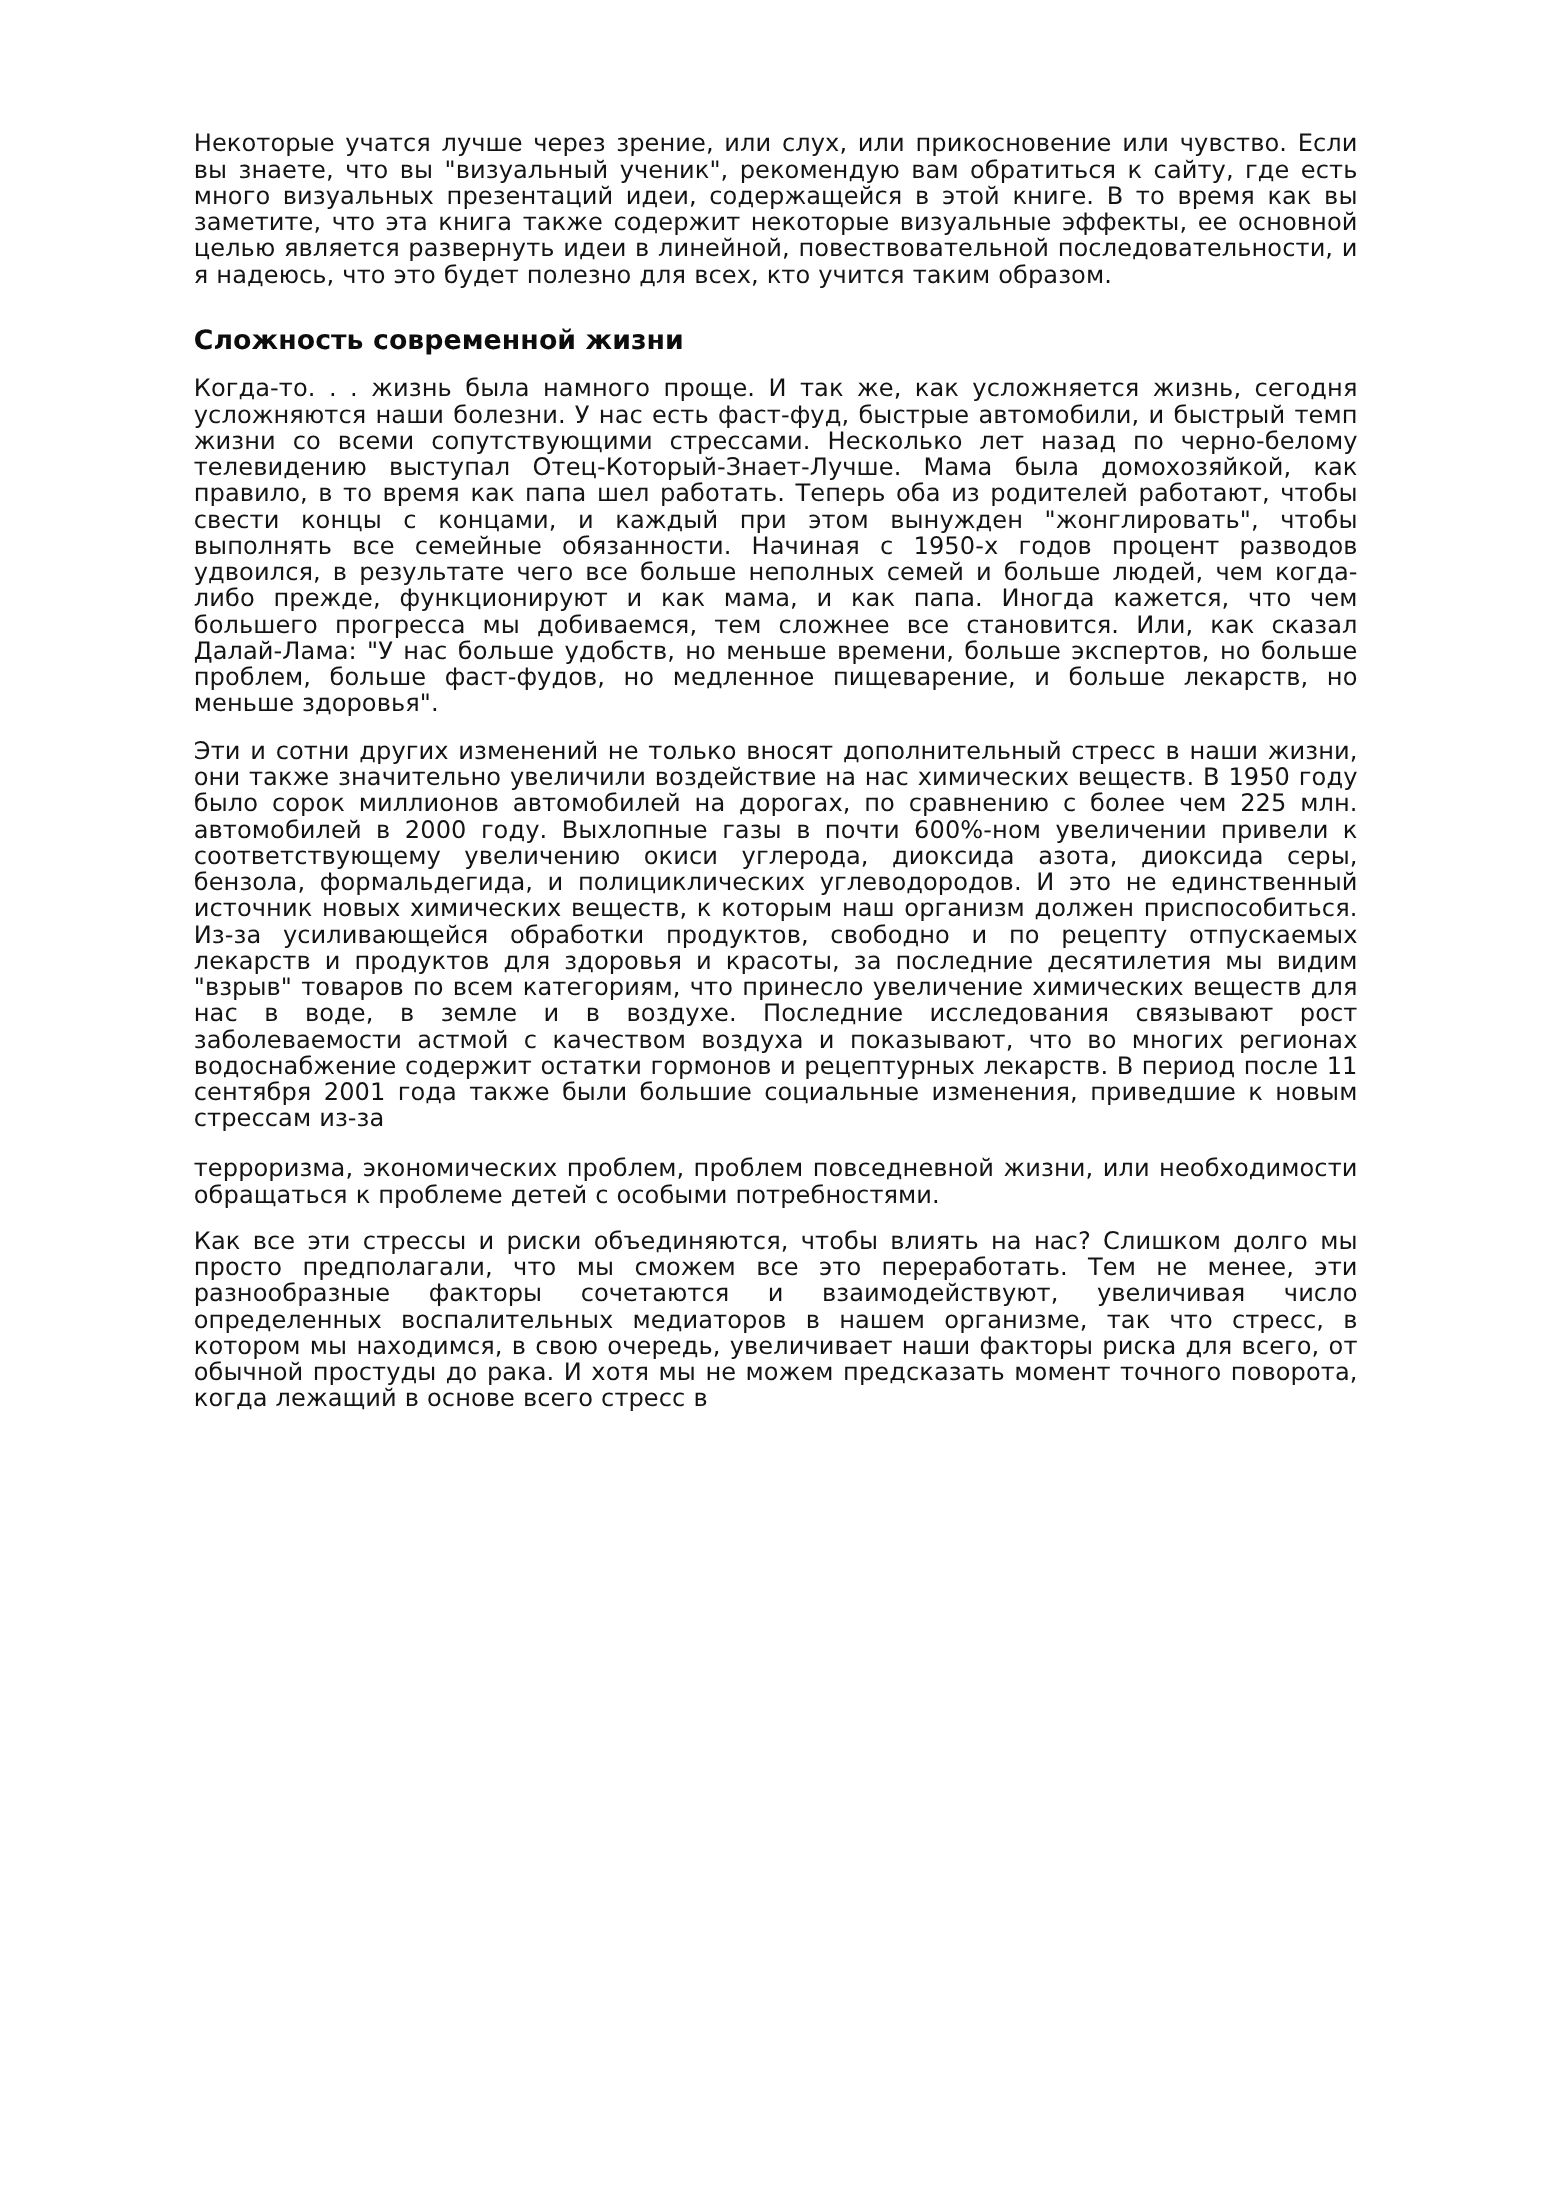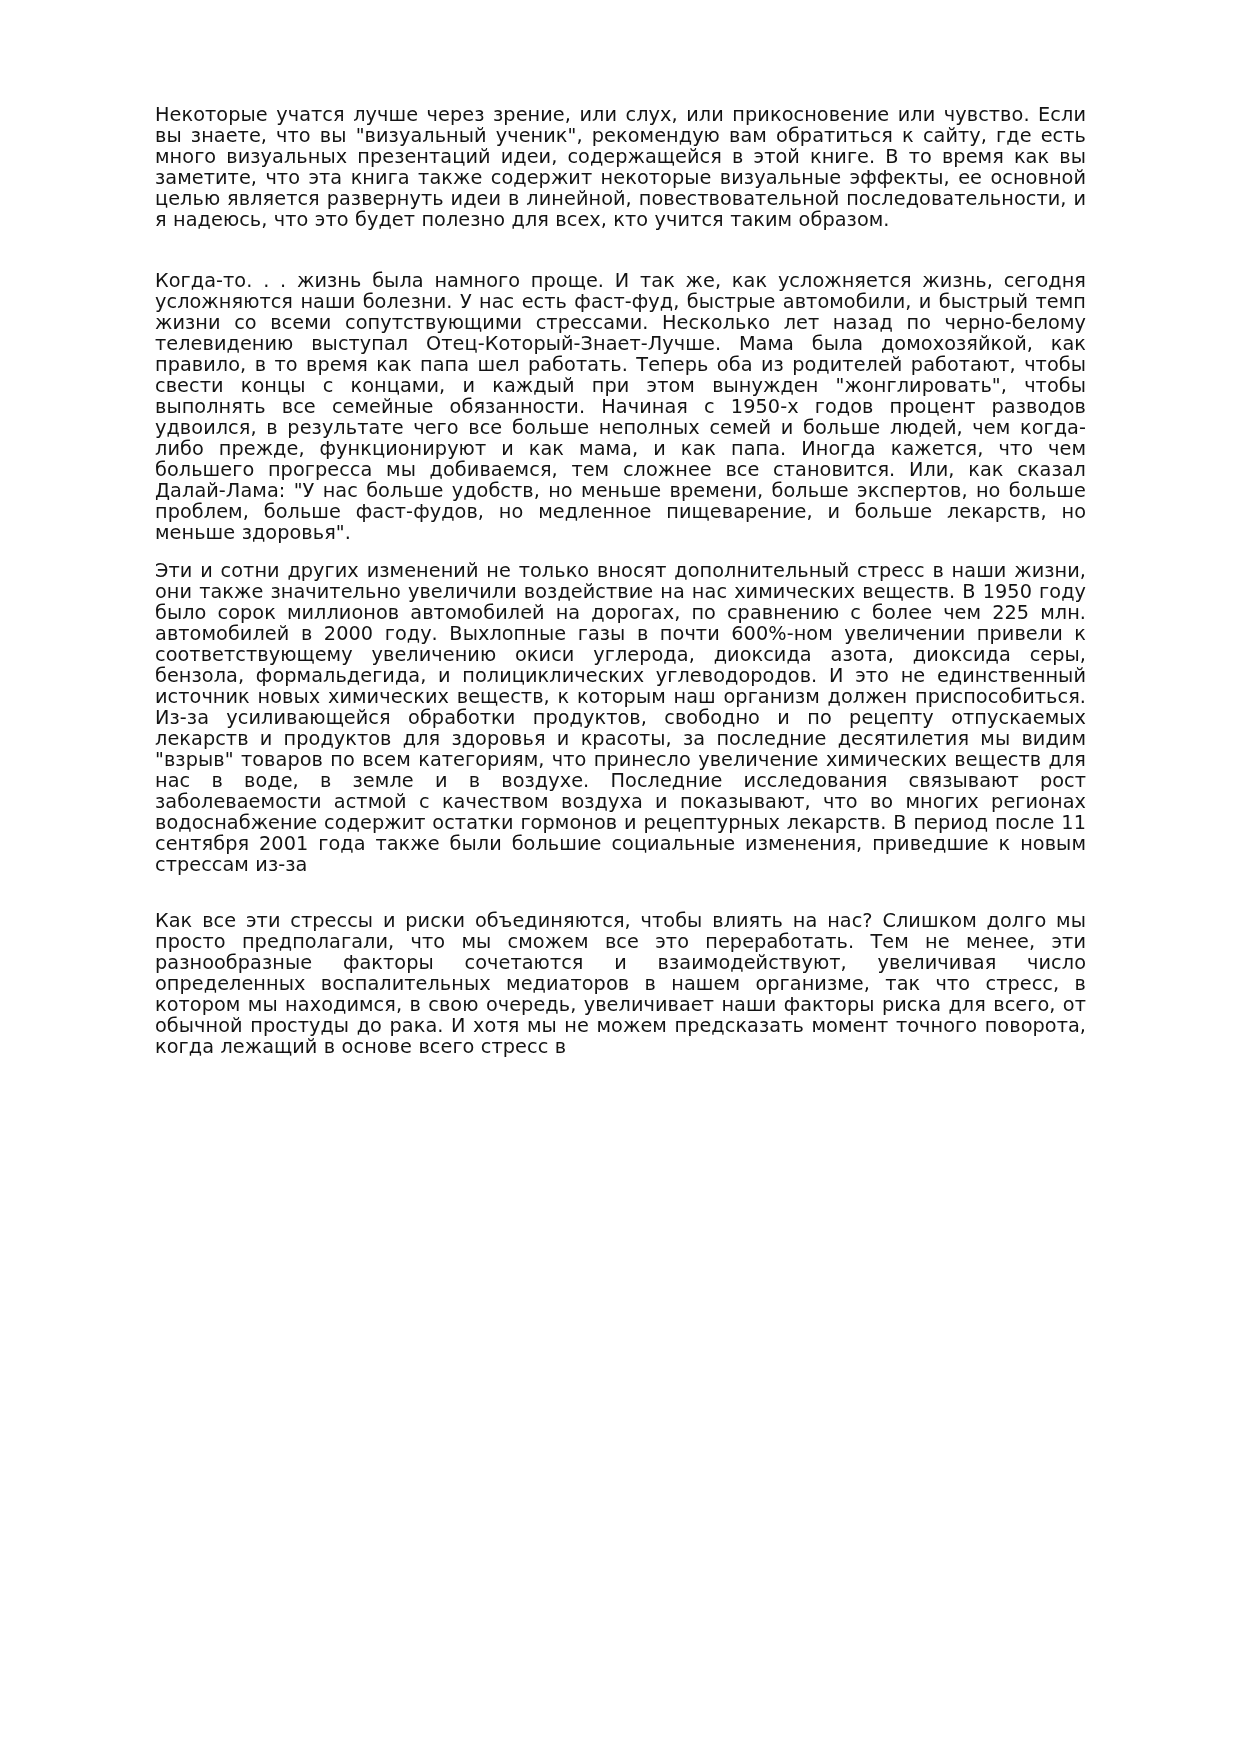--- a/index.html
+++ b/index.html
@@ -70,30 +70,32 @@
 </head>
 <body>
 
 <div class="page">
   <div class="content">
 
     <p class="para">Некоторые учатся лучше через зрение, или слух, или прикосновение или чувство. Если вы знаете, что вы "визуальный ученик", рекомендую вам обратиться к сайту, где есть много визуальных презентаций идеи, содержащейся в этой книге. В то время как вы заметите, что эта книга также содержит некоторые визуальные эффекты, ее основной целью является развернуть идеи в линейной, повествовательной последовательности, и я надеюсь, что это будет полезно для всех, кто учится таким образом.</p>
 
     <div class="gap-after-p1"></div>
 
+    <h2 class="heading">Сложность современной жизни</h2>
 
     <div class="gap-after-h"></div>
 
     <p class="para">Когда-то. . . жизнь была намного проще. И так же, как усложняется жизнь, сегодня усложняются наши болезни. У нас есть фаст-фуд, быстрые автомобили, и быстрый темп жизни со всеми сопутствующими стрессами. Несколько лет назад по черно-белому телевидению выступал Отец-Который-Знает-Лучше. Мама была домохозяйкой, как правило, в то время как папа шел работать. Теперь оба из родителей работают, чтобы свести концы с концами, и каждый при этом вынужден "жонглировать", чтобы выполнять все семейные обязанности. Начиная с 1950-х годов процент разводов удвоился, в результате чего все больше неполных семей и больше людей, чем когда-либо прежде, функционируют и как мама, и как папа. Иногда кажется, что чем большего прогресса мы добиваемся, тем сложнее все становится. Или, как сказал Далай-Лама: "У нас больше удобств, но меньше времени, больше экспертов, но больше проблем, больше фаст-фудов, но медленное пищеварение, и больше лекарств, но меньше здоровья".</p>
 
     <div class="gap-after-p2"></div>
 
     <p class="para">Эти и сотни других изменений не только вносят дополнительный стресс в наши жизни, они также значительно увеличили воздействие на нас химических веществ. В 1950 году было сорок миллионов автомобилей на дорогах, по сравнению с более чем 225 млн. автомобилей в 2000 году. Выхлопные газы в почти 600%-ном увеличении привели к соответствующему увеличению окиси углерода, диоксида азота, диоксида серы, бензола, формальдегида, и полициклических углеводородов. И это не единственный источник новых химических веществ, к которым наш организм должен приспособиться. Из-за усиливающейся обработки продуктов, свободно и по рецепту отпускаемых лекарств и продуктов для здоровья и красоты, за последние десятилетия мы видим "взрыв" товаров по всем категориям, что принесло увеличение химических веществ для нас в воде, в земле и в воздухе. Последние исследования связывают рост заболеваемости астмой с качеством воздуха и показывают, что во многих регионах водоснабжение содержит остатки гормонов и рецептурных лекарств. В период после 11 сентября 2001 года также были большие социальные изменения, приведшие к новым стрессам из-за</p>
 
     <div class="gap-after-p3"></div>
 
+    <p class="para">терроризма, экономических проблем, проблем повседневной жизни, или необходимости обращаться к проблеме  детей с особыми потребностями.</p>
 
     <div class="gap-after-p4"></div>
 
     <p class="para">Как все эти стрессы и риски объединяются, чтобы влиять на нас? Слишком долго мы просто предполагали, что мы сможем все это переработать. Тем не менее, эти разнообразные факторы сочетаются и взаимодействуют, увеличивая число определенных воспалительных медиаторов в нашем организме, так что стресс, в котором мы находимся,  в свою очередь, увеличивает наши факторы риска для всего, от обычной простуды до рака. И хотя мы не можем предсказать момент точного поворота, когда лежащий в основе всего стресс в</p>
 
   </div>
 </div>
 
 </body></html>

